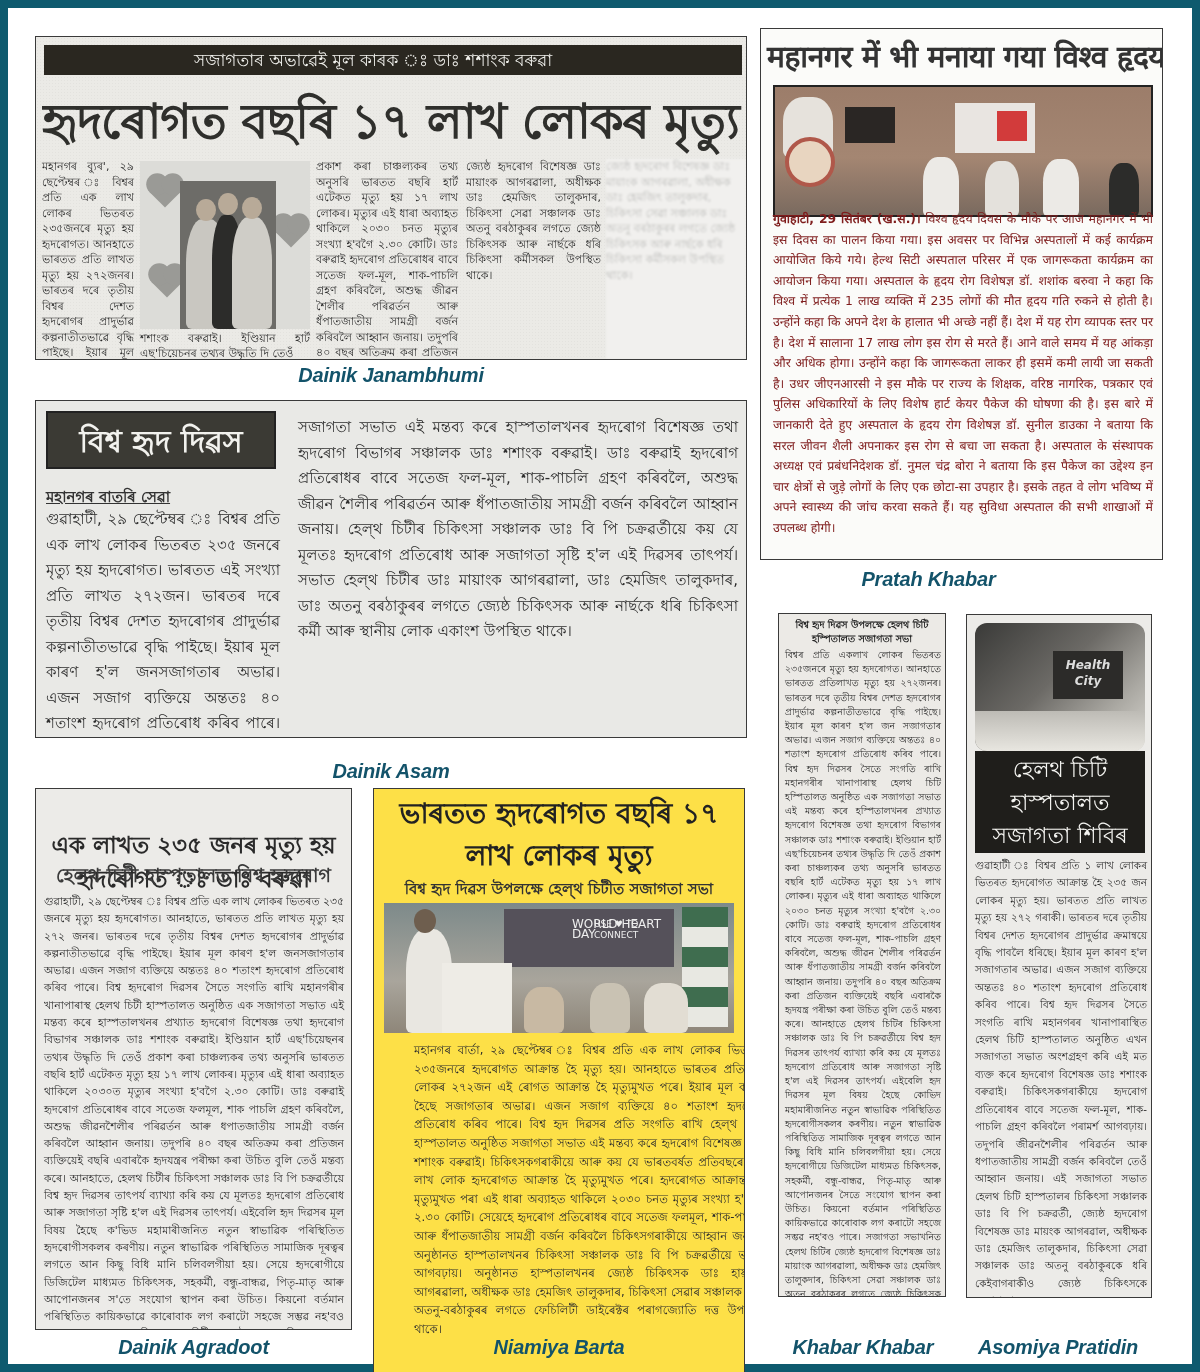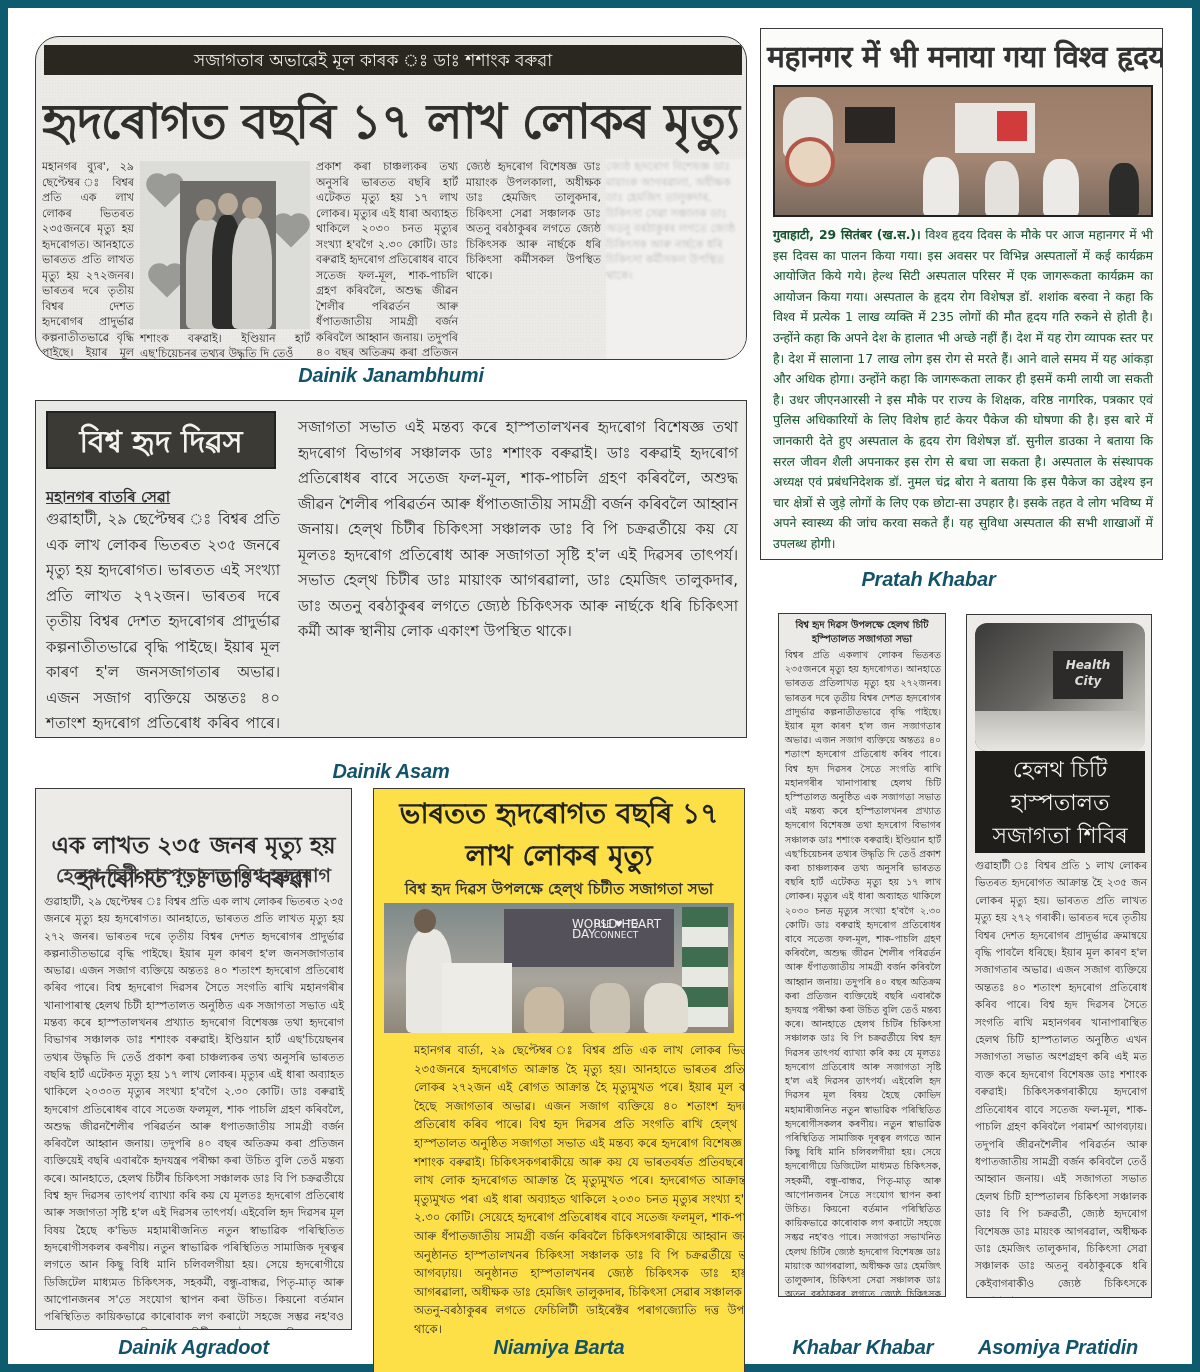--- a/index.html
+++ b/index.html
@@ -45,21 +45,21 @@
   }
   .photo .fig { position: absolute; border-radius: 40% 40% 6px 6px; background: #d9d7d0; }
   .photo .fig.dark { background: #2c2c2a; }
   .photo .head { position: absolute; border-radius: 50%; background: #b8aa98; }
   .heart { position: absolute; width: 22px; height: 22px; background: #9a9a96; transform: rotate(45deg); }
   .heart::before, .heart::after { content: ""; position: absolute; width: 22px; height: 22px; border-radius: 50%; background: #9a9a96; }
   .heart::before { left: -11px; top: 0; }
   .heart::after { left: 0; top: -11px; }
 
   
-  #dj { left: 27px; top: 28px; width: 712px; height: 324px; border-radius: 24px; }
+  #dj { left: 27px; top: 28px; width: 712px; height: 324px; }
   #dj .kicker {
     position: absolute; left: 8px; top: 8px; right: 4px; height: 30px;
     background: #2a2720; color: #f2f2ee; font-size: 17px; line-height: 30px;
     padding-left: 150px; white-space: nowrap;
   }
   #dj .headline {
     position: absolute; left: 6px; top: 48px; right: 4px; height: 72px;
     font-size: 48px; font-weight: bold; color: #2f2f2c; line-height: 72px;
     white-space: nowrap; letter-spacing: -1px; overflow: hidden;
   }
@@ -72,21 +72,21 @@
   #dj .photocap { position: absolute; left: 104px; top: 294px; width: 170px; font-size: 11px; line-height: 15px; }
 
   
   #pk { left: 752px; top: 20px; width: 403px; height: 532px; background: #fbfbf9; }
   #pk .headline { position: absolute; left: 6px; top: 6px; right: 6px; font-size: 30px; font-weight: bold; color: #333; white-space: nowrap; letter-spacing: -0.5px; }
   #pk .photo { left: 12px; top: 56px; width: 380px; height: 132px; background: linear-gradient(180deg,#9c7d6a 0%,#a48672 55%,#7a6a5f 100%); border: 2px solid #222; }
   #pk .screen { position: absolute; left: 180px; top: 16px; width: 80px; height: 50px; background: #e9e5e1; }
   #pk .screen::after { content:""; position:absolute; right: 8px; top: 8px; width: 30px; height: 30px; background:#d23b3b; }
   #pk .tv { position:absolute; left: 70px; top: 20px; width: 50px; height: 36px; background:#2a2624; }
   #pk .dial { position:absolute; left: 10px; top: 50px; width: 50px; height: 50px; border-radius: 50%; background: #e8d5c0; border: 4px solid #b0584a; }
-  #pk .body-text { position: absolute; left: 12px; top: 196px; width: 380px; font-size: 12.4px; line-height: 20.6px; color: #14532d; }
+  #pk .body-text { position: absolute; left: 12px; top: 180px; width: 380px; font-size: 12.4px; line-height: 20.6px; color: #7f1d1d; }
   #pk .body-text b { font-weight: bold; }
 
   
   #da { left: 27px; top: 392px; width: 712px; height: 338px; background: #e9e9e6; }
   #da .titlebox { position: absolute; left: 10px; top: 10px; width: 230px; height: 58px; background: #3b3a34; color: #f2f2ee; font-size: 30px; font-weight: bold; text-align: center; line-height: 58px; border: 2px solid #222; }
   #da .byline { position: absolute; left: 10px; top: 84px; font-size: 15px; font-weight: bold; text-decoration: underline; color: #333; }
   #da .col { position: absolute; font-size: 15px; line-height: 25.5px; color: #2c2c2c; text-align: justify; }
   #da .col1 { left: 10px; top: 106px; width: 234px; }
   #da .col2 { left: 262px; top: 14px; width: 440px; }
 
@@ -134,21 +134,21 @@
       <div style="position:absolute;left:40px;top:20px;width:96px;height:148px;background:#6d6c68;"></div>
       <div class="fig" style="left:46px;top:58px;width:40px;height:110px;background:#c9c7c1;"></div>
       <div class="fig dark" style="left:72px;top:54px;width:30px;height:114px;"></div>
       <div class="fig" style="left:92px;top:56px;width:40px;height:112px;background:#cfcdc7;"></div>
       <div class="head" style="left:56px;top:38px;width:20px;height:22px;"></div>
       <div class="head" style="left:78px;top:32px;width:20px;height:22px;"></div>
       <div class="head" style="left:102px;top:36px;width:20px;height:22px;"></div>
     </div>
     <div class="photocap body-text">শশাংক বৰুৱাই। ইণ্ডিয়ান হাৰ্ট এছ'চিয়েচনৰ তথ্যৰ উদ্ধৃতি দি তেওঁ</div>
     <div class="col col3 body-text">প্ৰকাশ কৰা চাঞ্চল্যকৰ তথ্য অনুসৰি ভাৰতত বছৰি হাৰ্ট এটেকত মৃত্যু হয় ১৭ লাখ লোকৰ। মৃত্যুৰ এই ধাৰা অব্যাহত থাকিলে ২০৩০ চনত মৃত্যুৰ সংখ্যা হ'বগৈ ২.৩০ কোটি। ডাঃ বৰুৱাই হৃদৰোগ প্ৰতিৰোধৰ বাবে সতেজ ফল-মূল, শাক-পাচলি গ্ৰহণ কৰিবলৈ, অশুদ্ধ জীৱন শৈলীৰ পৰিৱৰ্তন আৰু ধঁপাতজাতীয় সামগ্ৰী বৰ্জন কৰিবলৈ আহ্বান জনায়। তদুপৰি ৪০ বছৰ অতিক্ৰম কৰা প্ৰতিজন ব্যক্তিয়েই বছৰি এবাৰকৈ হৃদযন্ত্ৰ পৰীক্ষা কৰা উচিত বুলি তেওঁ মন্তব্য কৰে। সজাগতা সভাত হেল্থ চিটিৰ চিকিৎসা সঞ্চালক ডাঃ বি পি চক্ৰৱৰ্তী,</div>
-    <div class="col col4 body-text">জ্যেষ্ঠ হৃদৰোগ বিশেষজ্ঞ ডাঃ মায়াংক উপলকালা, অধীক্ষক ডাঃ হেমজিৎ তালুকদাৰ, চিকিৎসা সেৱা সঞ্চালক ডাঃ অতনু বৰঠাকুৰৰ লগতে জ্যেষ্ঠ চিকিৎসক আৰু নাৰ্ছকে ধৰি চিকিৎসা কৰ্মীসকল উপস্থিত থাকে।</div>
+    <div class="col col4 body-text">জ্যেষ্ঠ হৃদৰোগ বিশেষজ্ঞ ডাঃ মায়াংক আগৰৱালা, অধীক্ষক ডাঃ হেমজিৎ তালুকদাৰ, চিকিৎসা সেৱা সঞ্চালক ডাঃ অতনু বৰঠাকুৰৰ লগতে জ্যেষ্ঠ চিকিৎসক আৰু নাৰ্ছকে ধৰি চিকিৎসা কৰ্মীসকল উপস্থিত থাকে।</div>
     <div class="col col5">জ্যেষ্ঠ হৃদৰোগ বিশেষজ্ঞ ডাঃ মায়াংক আগৰৱালা, অধীক্ষক ডাঃ হেমজিৎ তালুকদাৰ, চিকিৎসা সেৱা সঞ্চালক ডাঃ অতনু বৰঠাকুৰৰ লগতে জ্যেষ্ঠ চিকিৎসক আৰু নাৰ্ছকে ধৰি চিকিৎসা কৰ্মীসকল উপস্থিত থাকে।</div>
   </div>
   <div class="caption" style="left:27px;top:356px;width:712px;">Dainik Janambhumi</div>
 
   <div class="clip" id="pk">
     <div class="headline">महानगर में भी मनाया गया विश्व हृदय दिवस</div>
     <div class="photo">
       <div class="tv"></div>
       <div class="screen"></div>
       <div class="fig" style="left:8px;top:10px;width:50px;height:60px;background:#e6e2dc;"></div>

